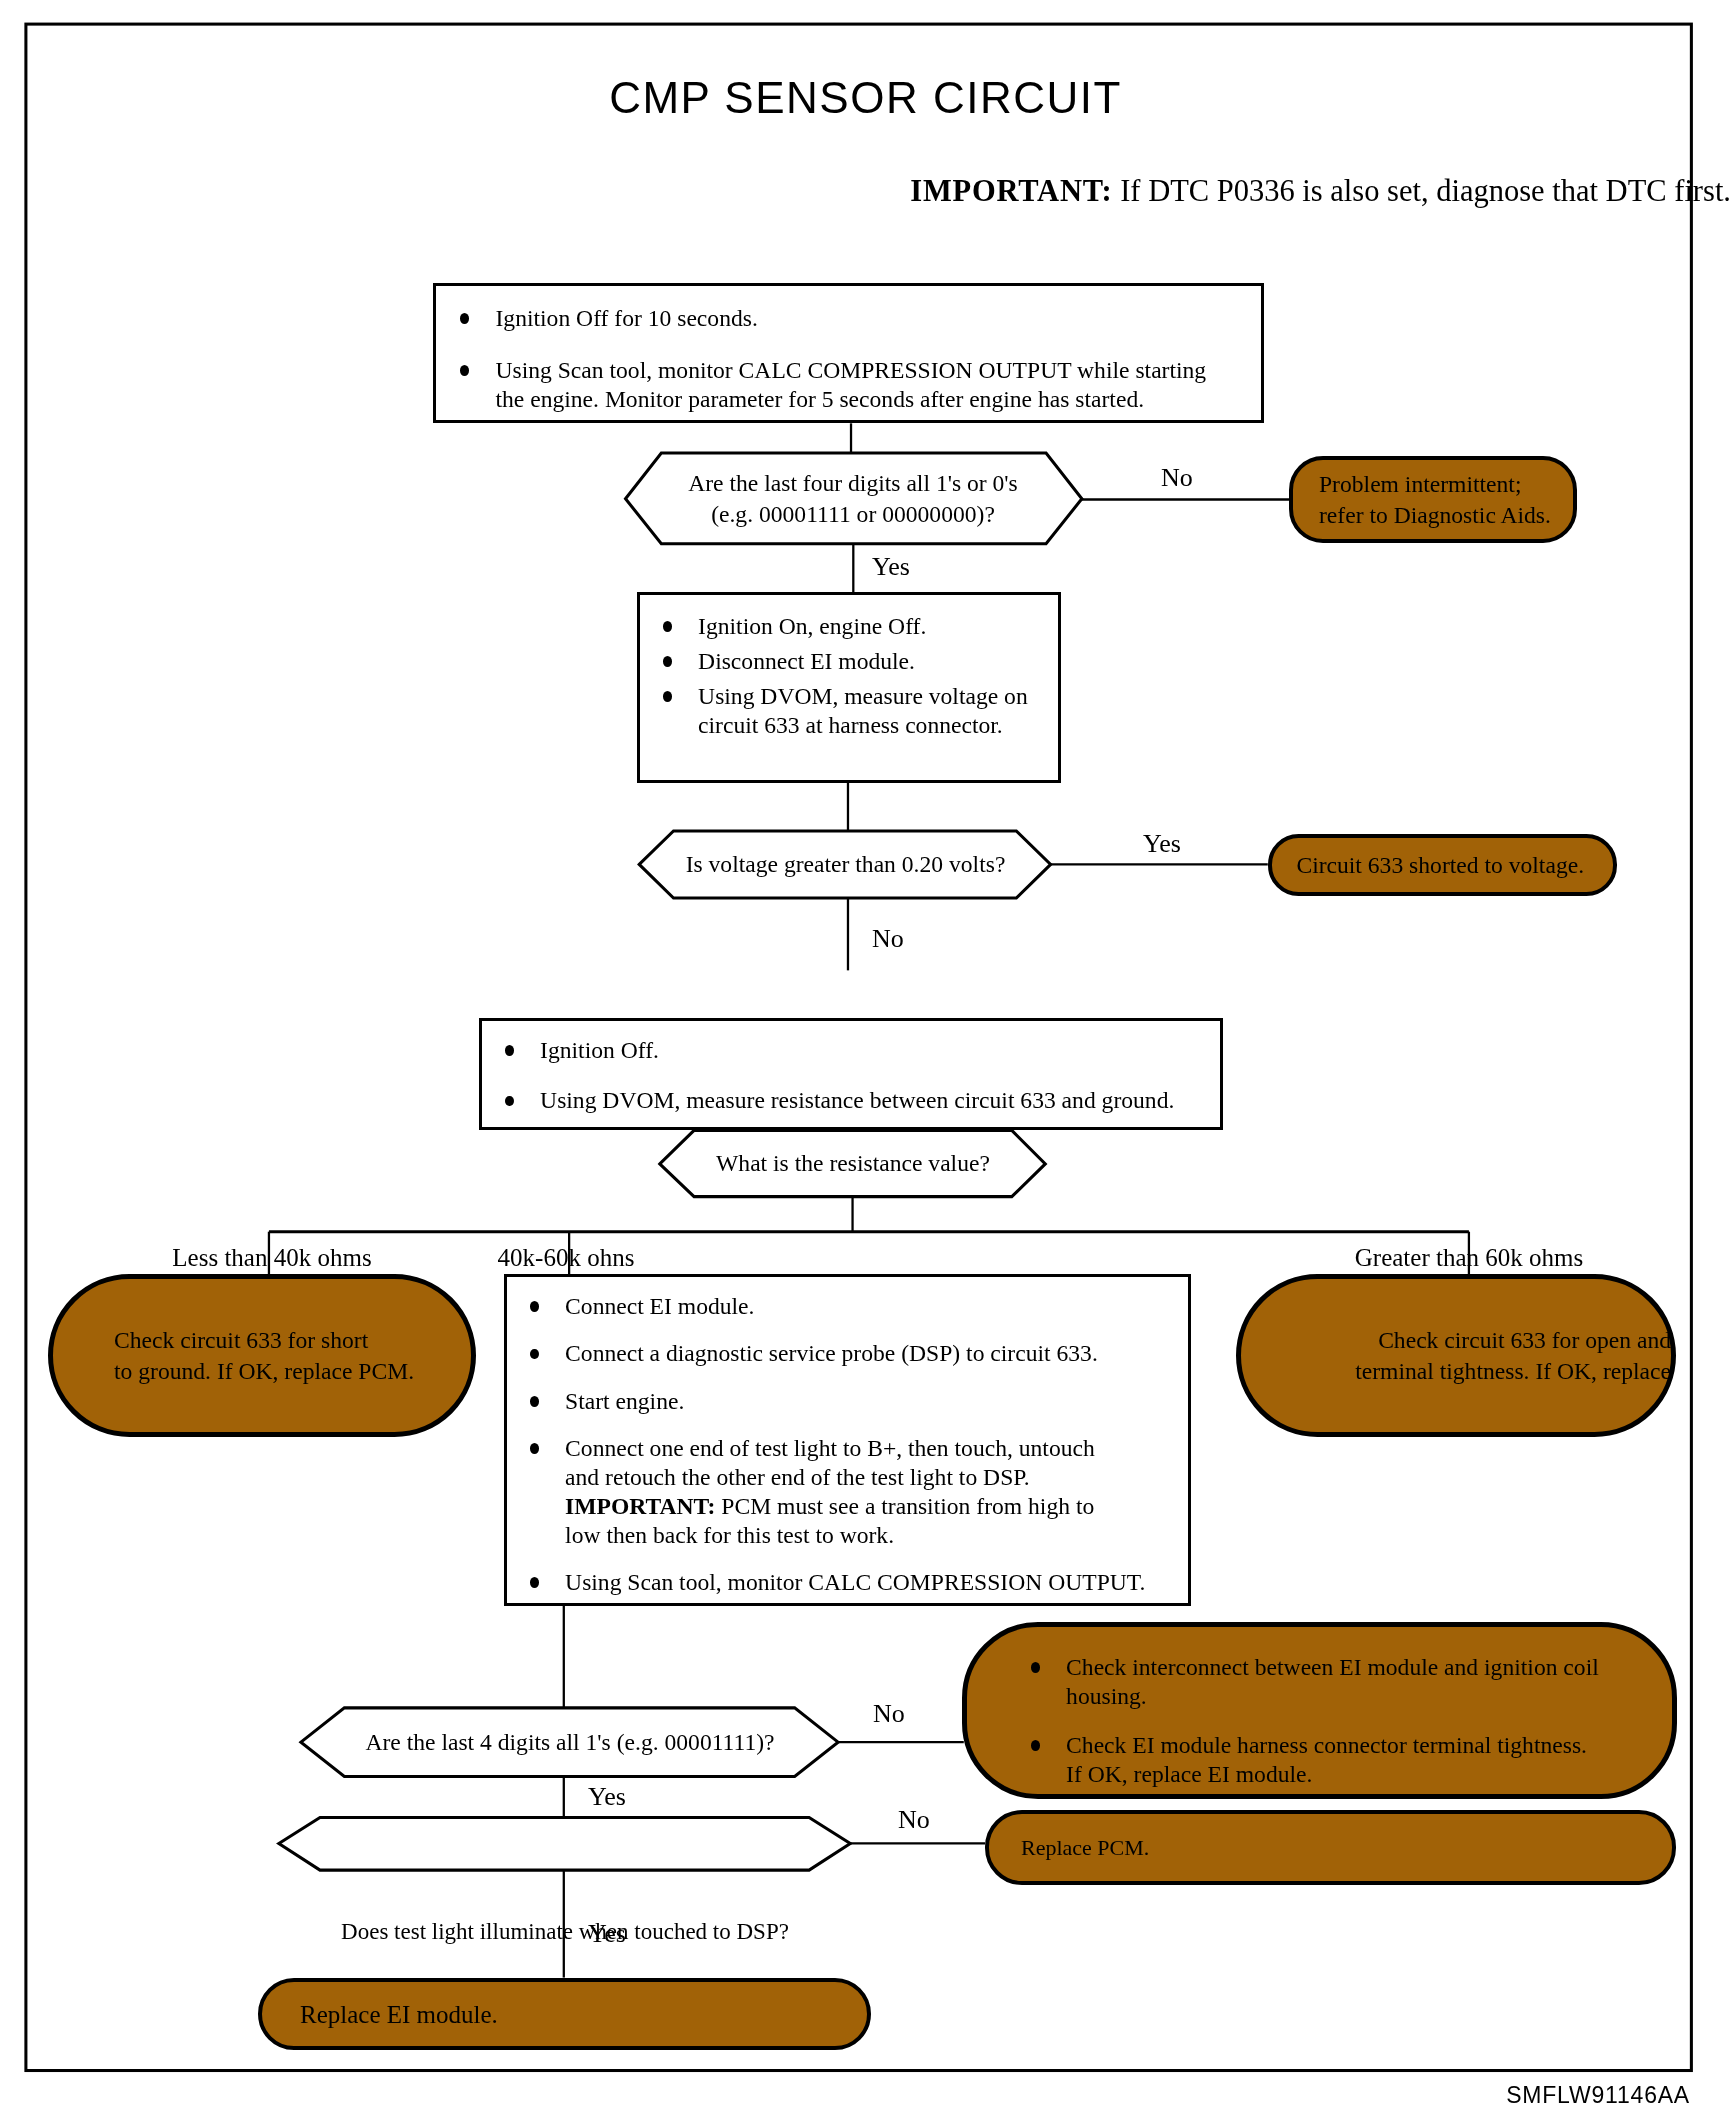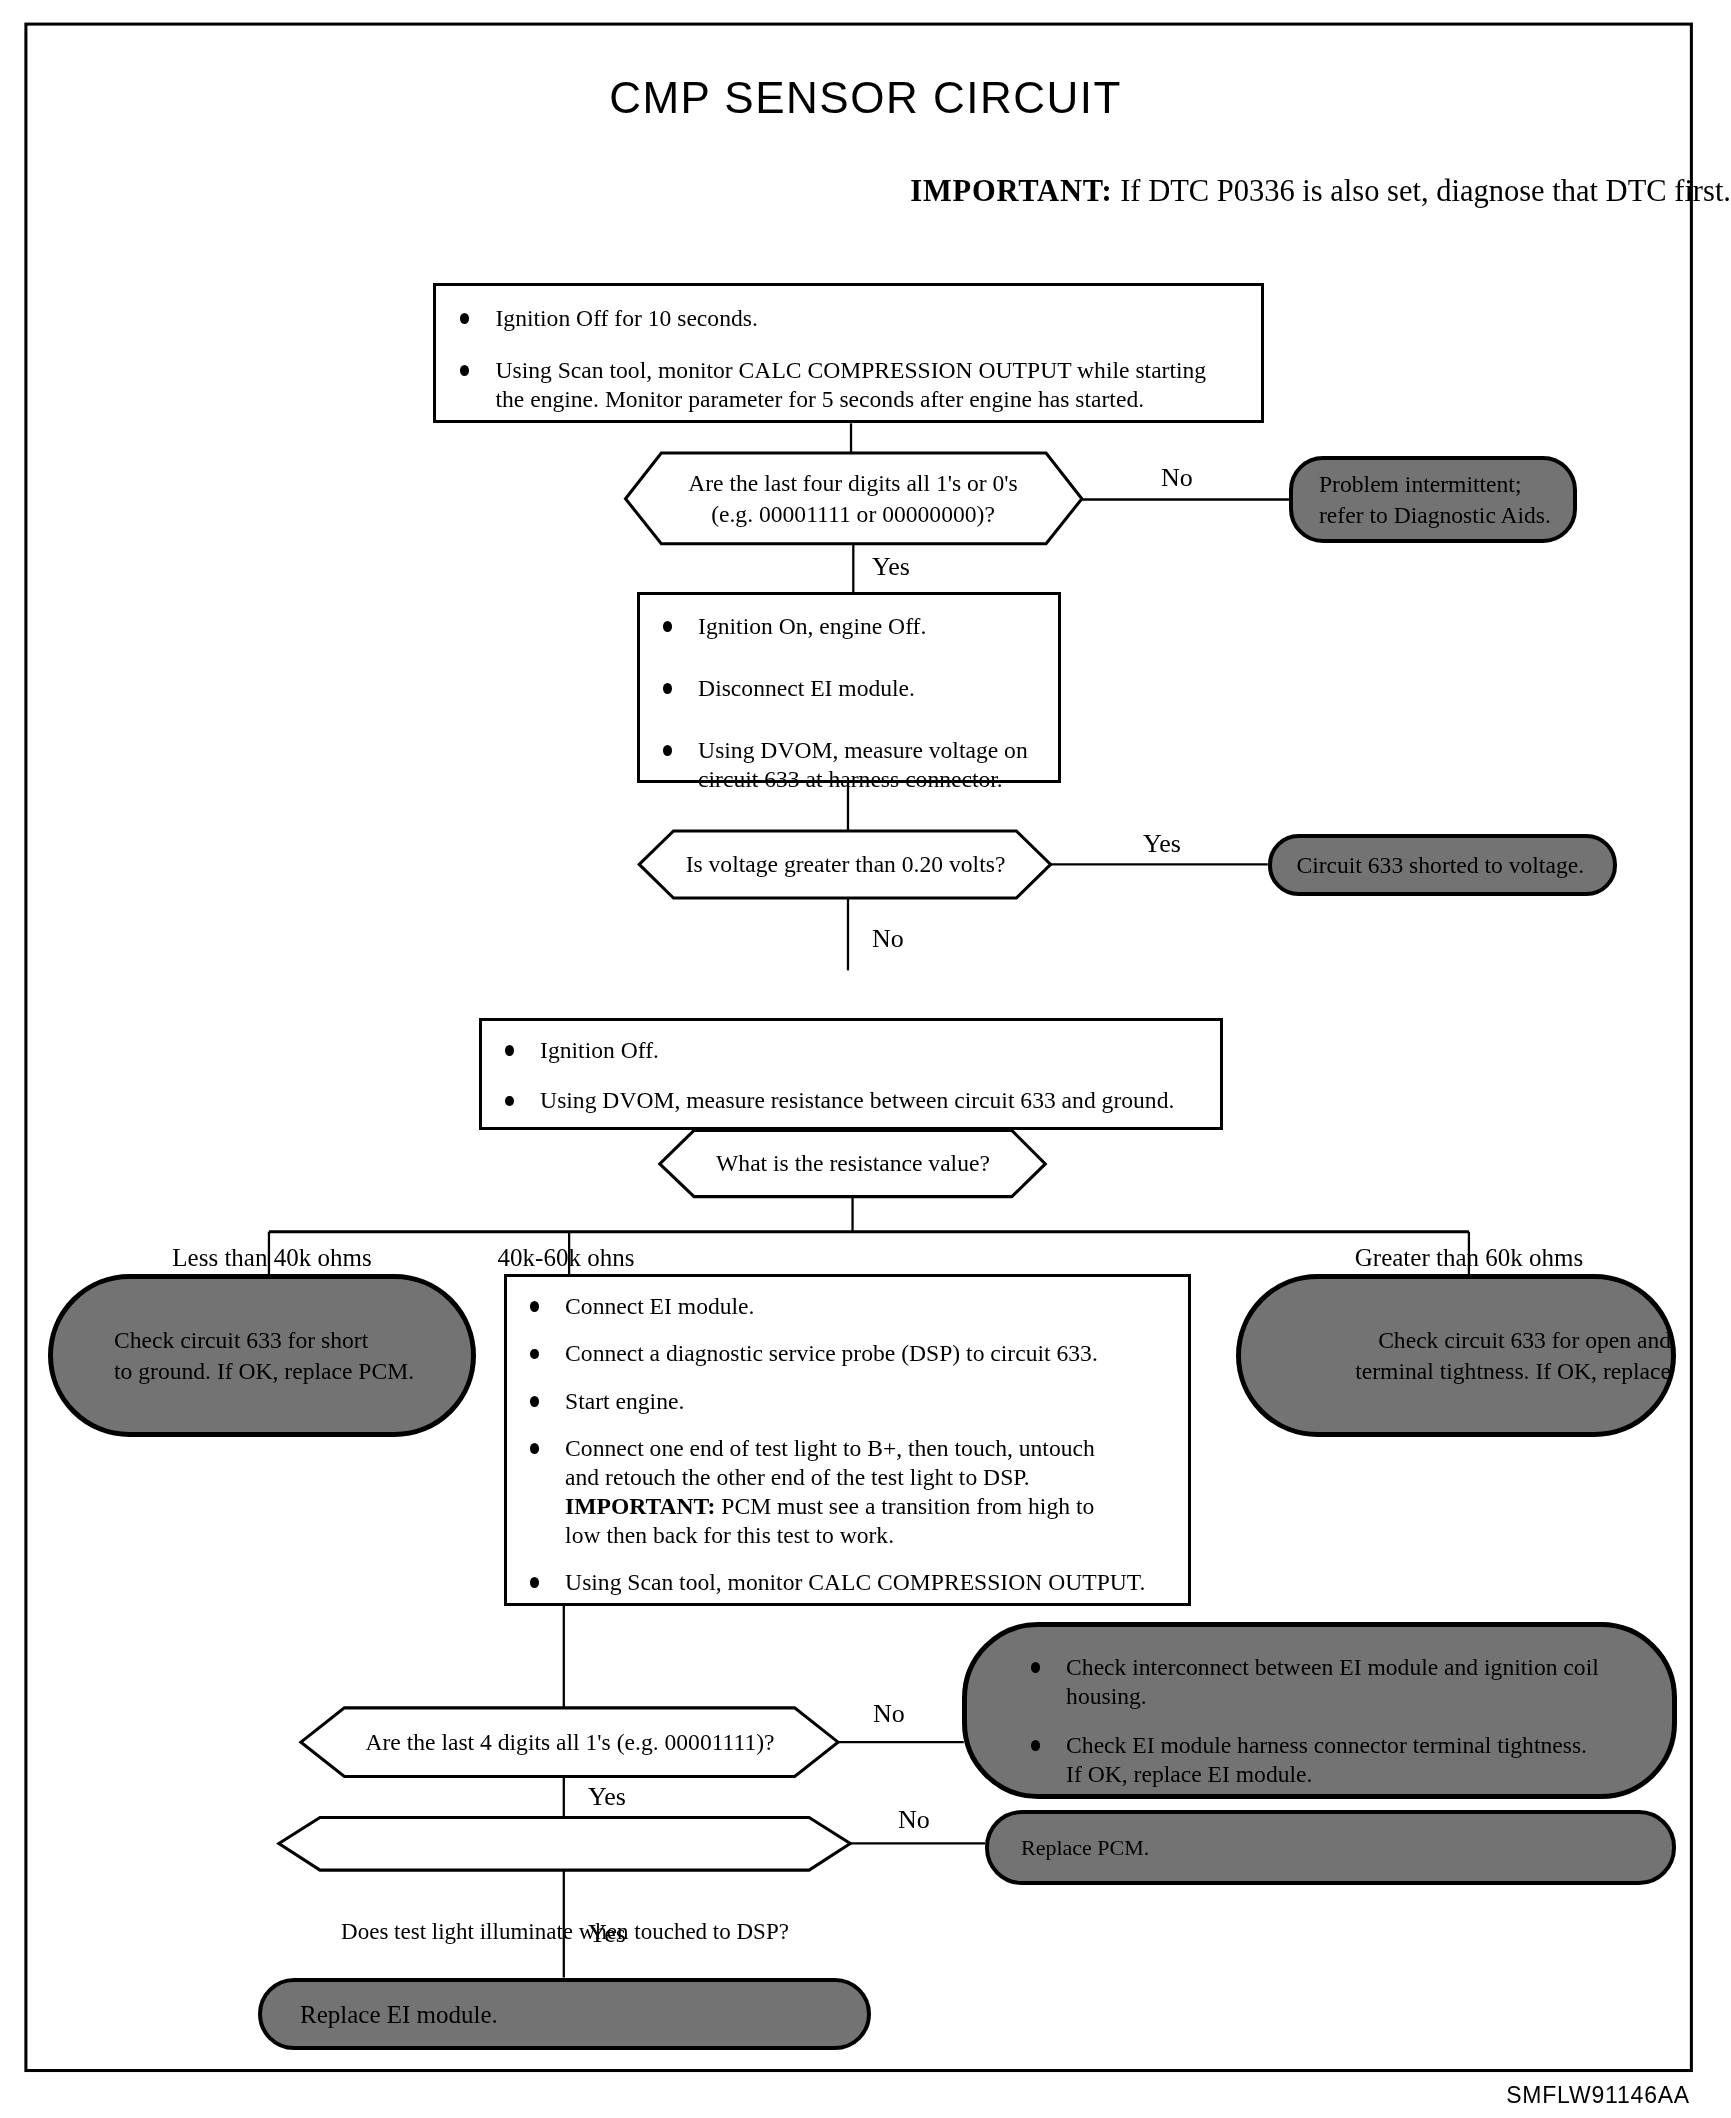--- a/index.html
+++ b/index.html
@@ -5,21 +5,21 @@
   html,body{margin:0;padding:0;background:#ffffff;}
   .page{position:relative;width:1731px;height:2116px;background:#ffffff;
         font-family:"Liberation Serif","DejaVu Serif",serif;color:#000;}
   svg.wires{position:absolute;left:0;top:0;z-index:0;}
   .abs{position:absolute;box-sizing:border-box;z-index:2;}
   .title{width:1731px;text-align:center;font-family:"Liberation Sans","DejaVu Sans",sans-serif;
          font-size:44px;letter-spacing:1.5px;}
   .important-line{width:1731px;text-align:right;font-size:30.5px;white-space:pre;}
   .important-line b{letter-spacing:0.8px;}
   .proc{background:#fff;border:3px solid #000;display:flex;flex-direction:column;}
-  .term{background:#737373;border:4.6px solid #000;display:flex;flex-direction:column;justify-content:center;}
+  .term{background:#a16207;border:4.6px solid #000;display:flex;flex-direction:column;justify-content:center;}
   .term.big{border-width:5.3px;}
   .node-text{font-size:23.6px;line-height:31px;white-space:pre;}
   .bullets{display:flex;flex-direction:column;}
   .bullet{display:flex;align-items:flex-start;}
   .dot{flex:0 0 auto;width:9.1px;height:10.7px;background:#000;border-radius:50%;
        margin:9.1px 0 0 0;}
   .btxt{font-size:23.6px;line-height:29px;white-space:pre;margin-left:26px;}
   .hextext{display:flex;align-items:center;justify-content:center;text-align:center;
            font-size:23.6px;line-height:30.5px;white-space:pre;z-index:2;}
   .lbl{font-size:26px;white-space:pre;z-index:2;}
@@ -83,21 +83,21 @@
   <div class="abs hextext" style="left:636px;top:453px;width:434px;height:91px;">Are the last four digits all 1's or 0's
 (e.g. 00001111 or 00000000)?</div>
   <div class="abs lbl" style="left:1161px;top:463px;">No</div>
   <div class="abs term" style="left:1289px;top:456px;width:288px;height:87px;border-radius:34px;padding-left:26px;">
     <div class="node-text">Problem intermittent;
 refer to Diagnostic Aids.</div>
   </div>
   <div class="abs lbl" style="left:872px;top:552px;">Yes</div>
 
   <div class="abs proc" style="left:637px;top:592px;width:424px;height:191px;padding:17px 4.6px 0 23px;">
-    <div class="bullets" style="gap:33px;">
+    <div class="bullets" style="gap:6px;">
       <div class="bullet">
           <span class="dot"></span>
           <span class="btxt">Ignition On, engine Off.</span>
         </div>
       <div class="bullet">
           <span class="dot"></span>
           <span class="btxt">Disconnect EI module.</span>
         </div>
       <div class="bullet">
           <span class="dot"></span>

